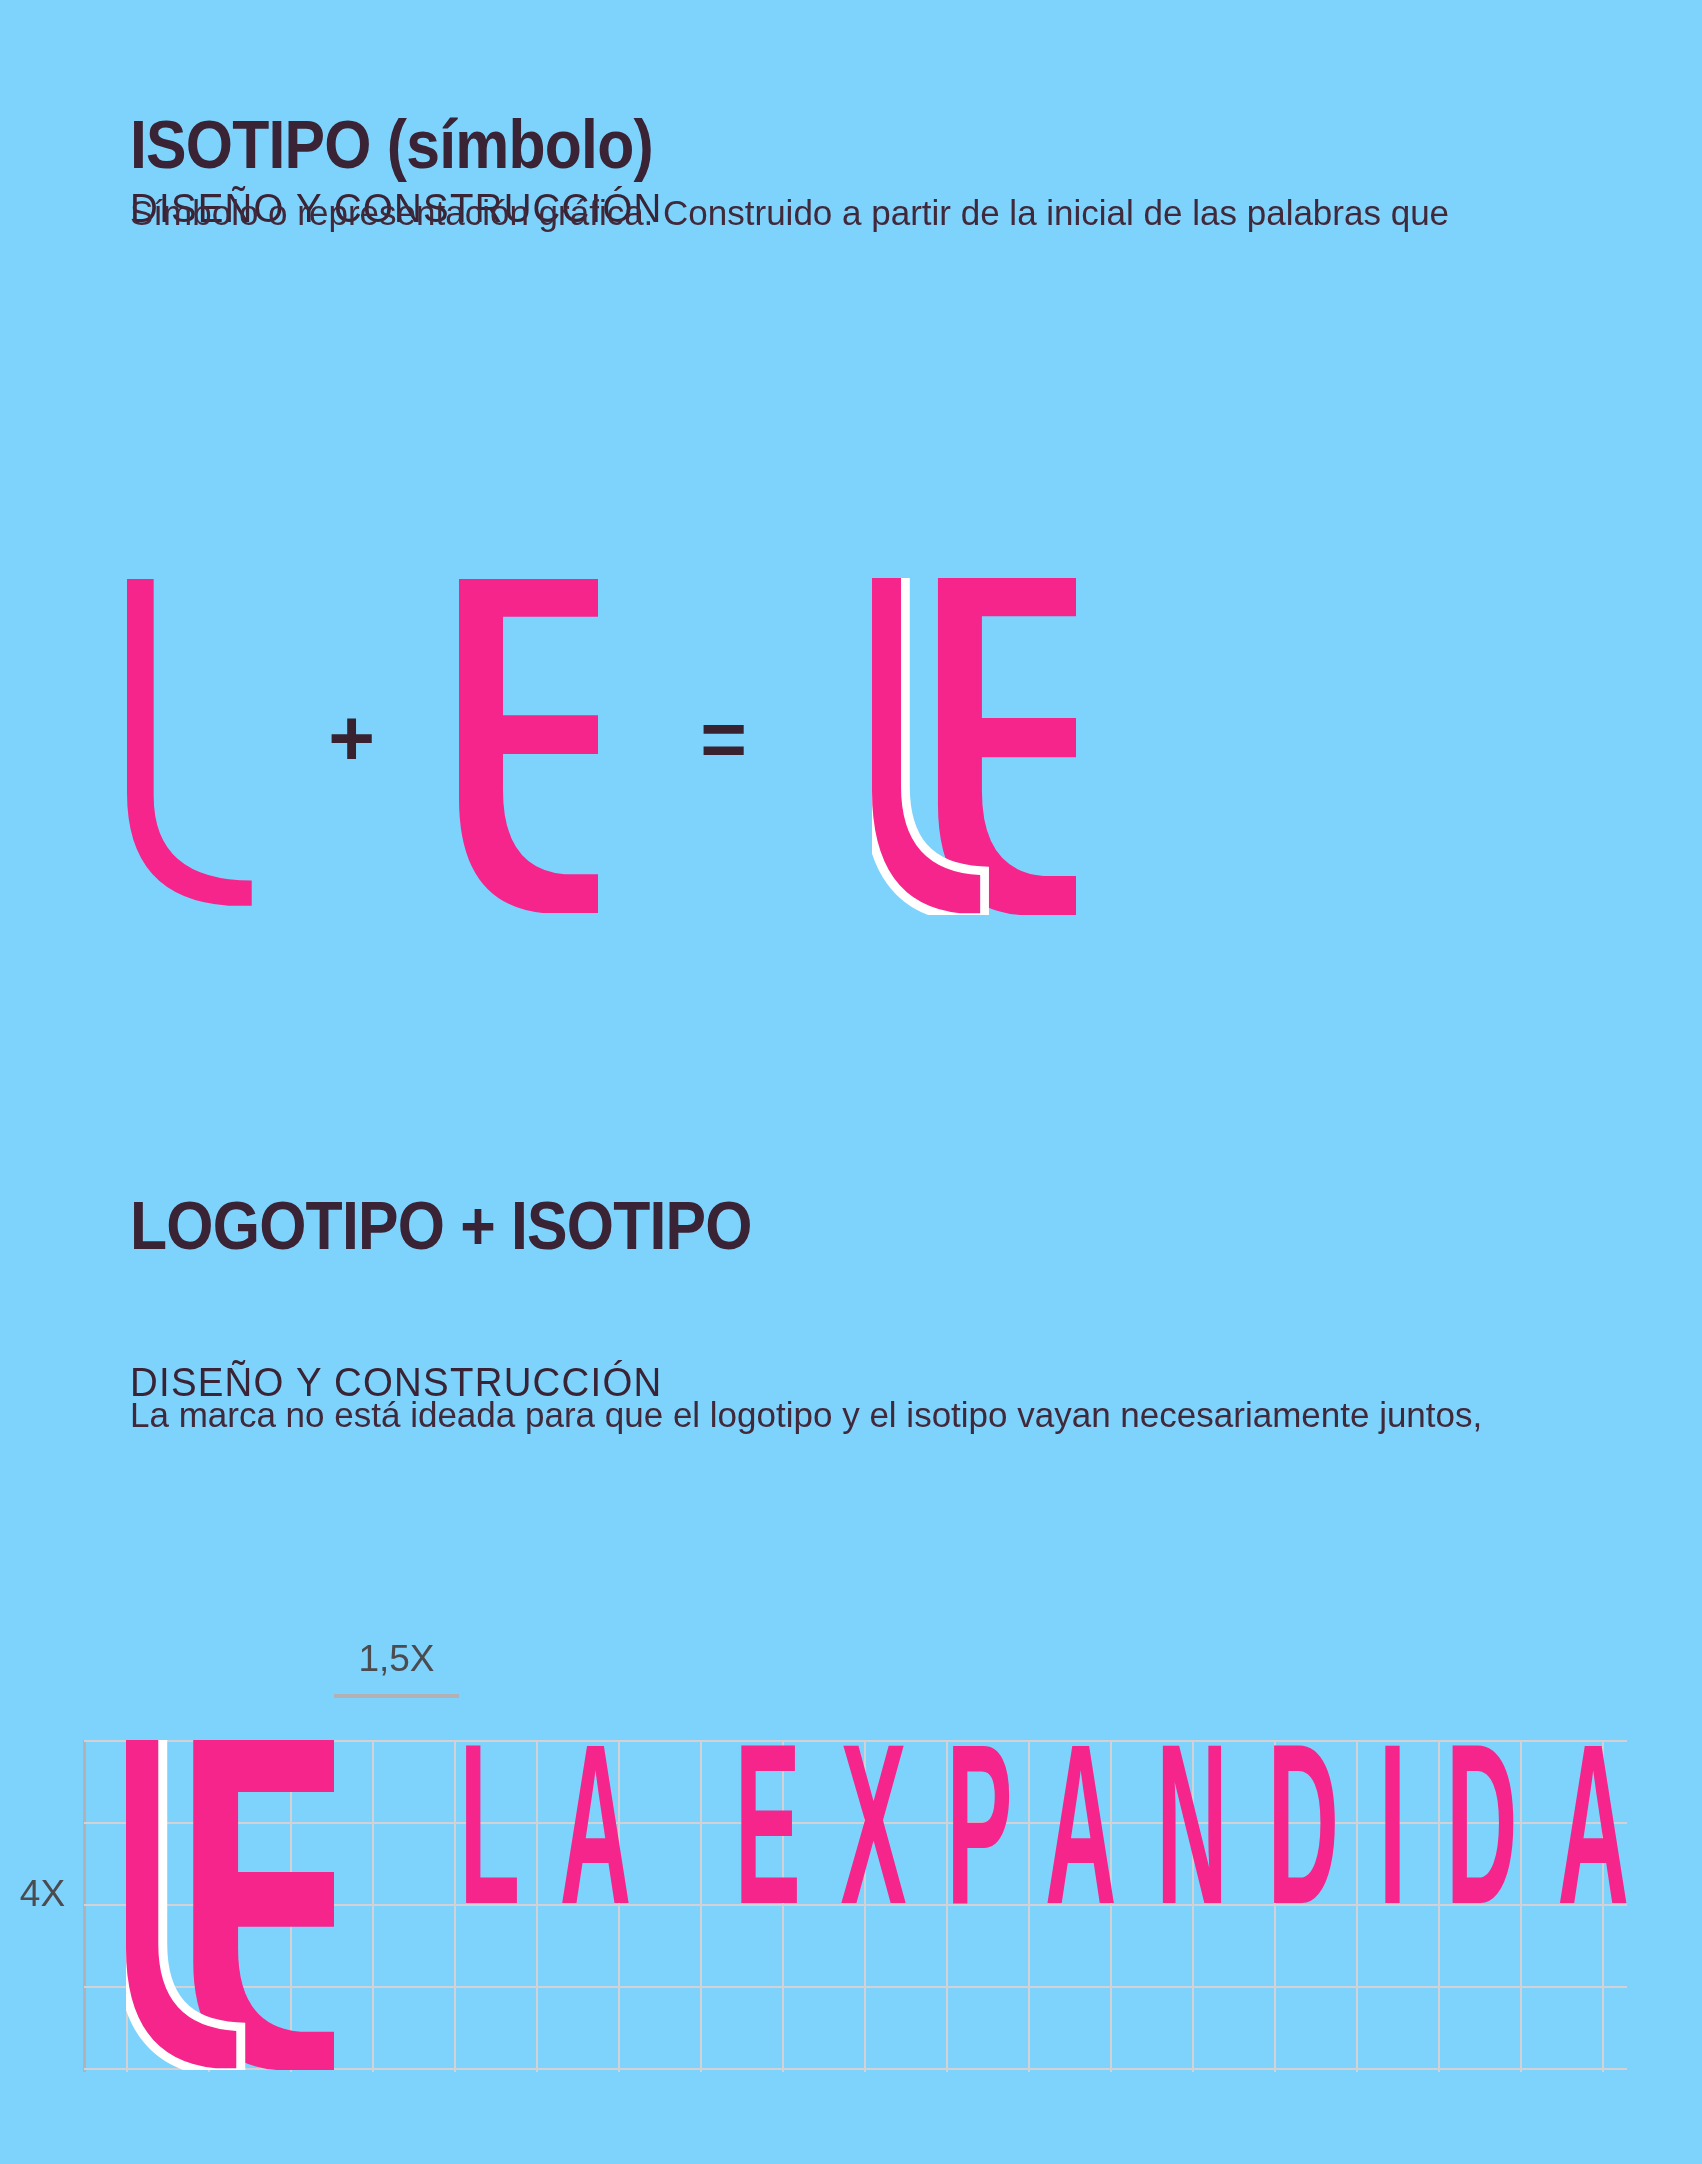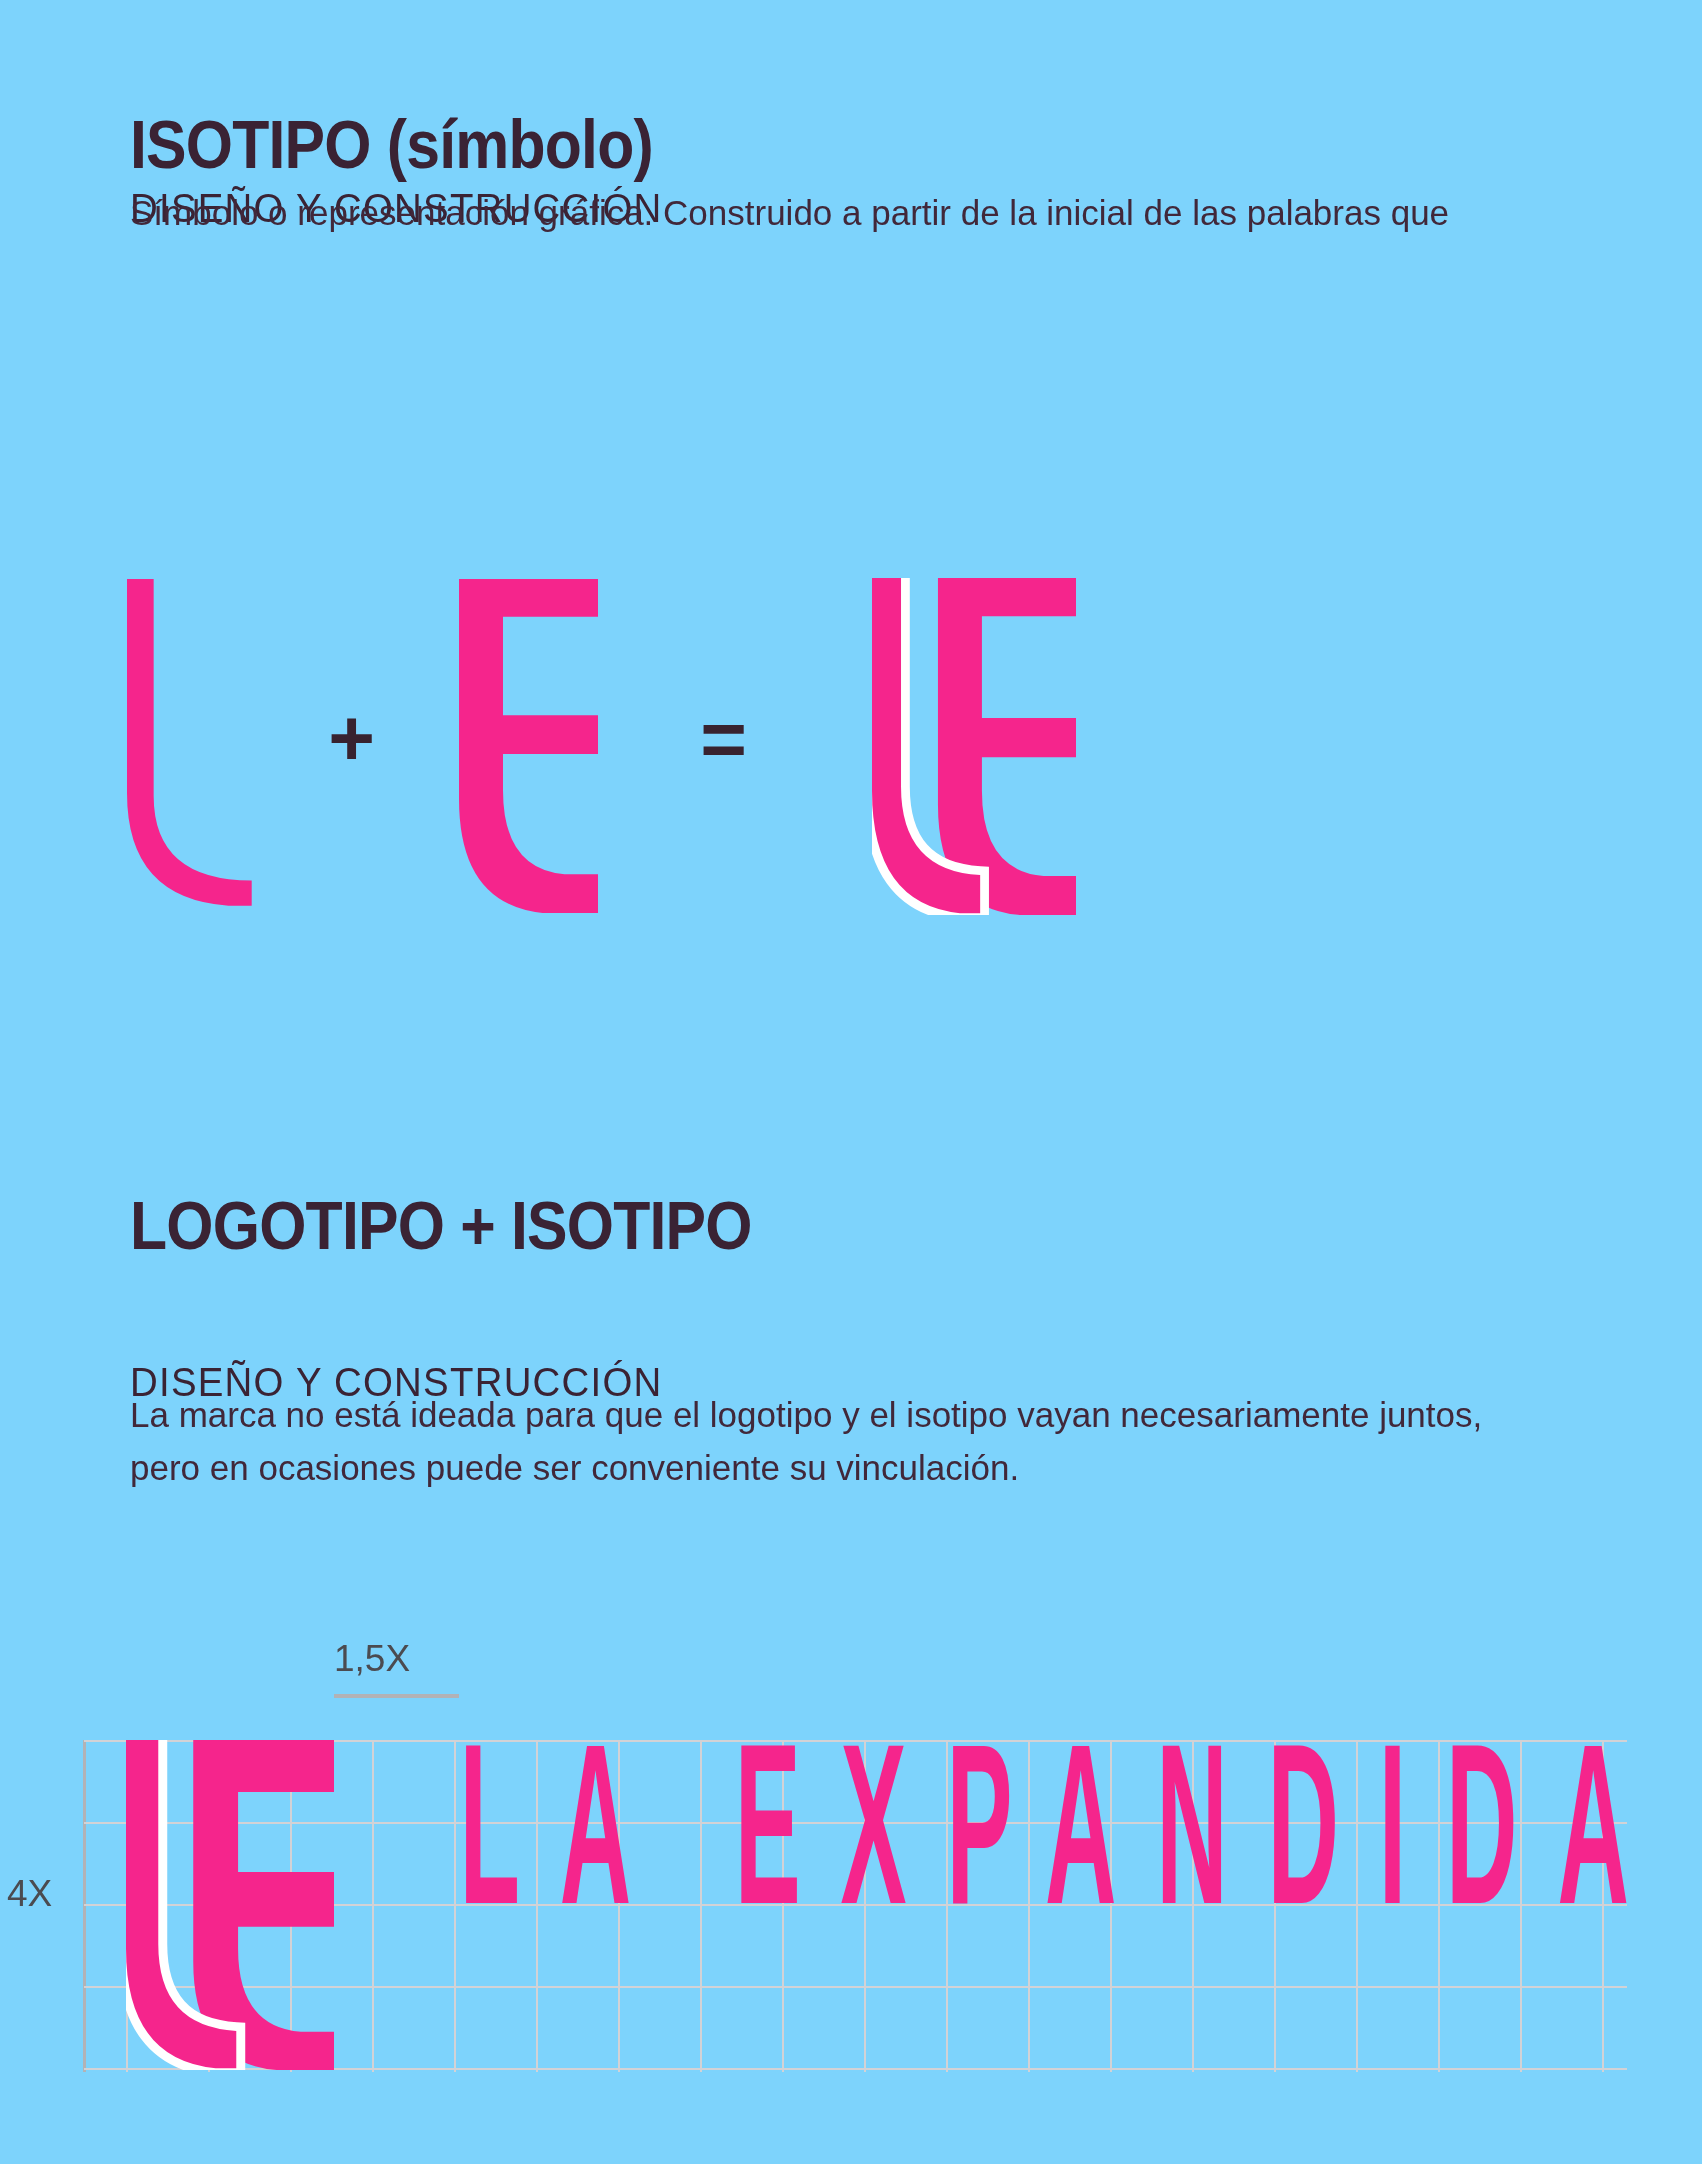--- a/index.html
+++ b/index.html
@@ -39,21 +39,21 @@
   .grid{
     left:84px; top:1740px; width:1543px; height:332px;
     background-image:
       repeating-linear-gradient(to right,  #d2d2d6 0 1.8px, transparent 1.8px 82px),
       repeating-linear-gradient(to bottom, #d2d2d6 0 1.8px, transparent 1.8px 82px);
     background-position:42px 0, 0 0;
   }
   .v-ruler{ left:83px; top:1740px; width:2.7px; height:332px; background:#b2b2b6; }
   .h-ruler{ left:334px; top:1694px; width:125px; height:3.5px; background:#b2b2b6; }
   .measure-label{
-    font-size:37px; color:#4b4b50; line-height:39px;
+    font-size:37px; color:#4b4b50; text-align:center; line-height:39px;
     font-weight:400;
   }
   .lbl-15x{ left:334px; top:1639px; width:125px; }
   .lbl-4x{ left:7px; top:1874px; width:71px; }
 
   .pink{ fill:#f5258c; }
 </style>
 </head>
 <body>
 
@@ -89,21 +89,20 @@
     </div>
   </section>
 
   <section>
     <h1 class="abs h1" style="top:1138px;">LOGOTIPO + ISOTIPO</h1>
 
     <h2 class="abs h2" style="top:1323px;">DISEÑO Y CONSTRUCCIÓN</h2>
 
     <div class="abs body-text p2" style="top:1388px;">
       <div class="body-line">La marca no está ideada para que el logotipo y el isotipo vayan necesariamente juntos,</div>
-      <div class="body-line">pero en ocasiones puede ser conveniente su vinculación.</div>
     </div>
 
     <div>
 
       <div class="abs measure-label lbl-15x">1,5X</div>
       <div class="abs h-ruler"></div>
 
       <div class="abs measure-label lbl-4x">4X</div>
       <div class="abs v-ruler"></div>
 

